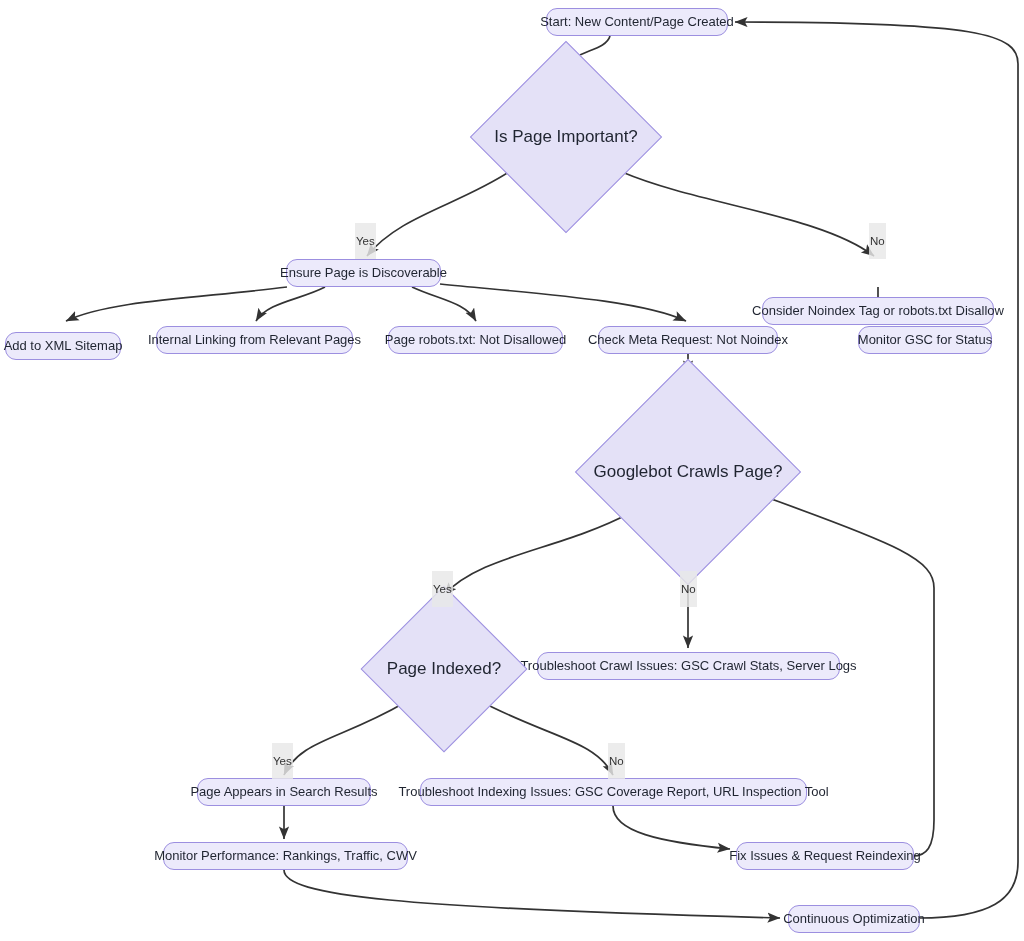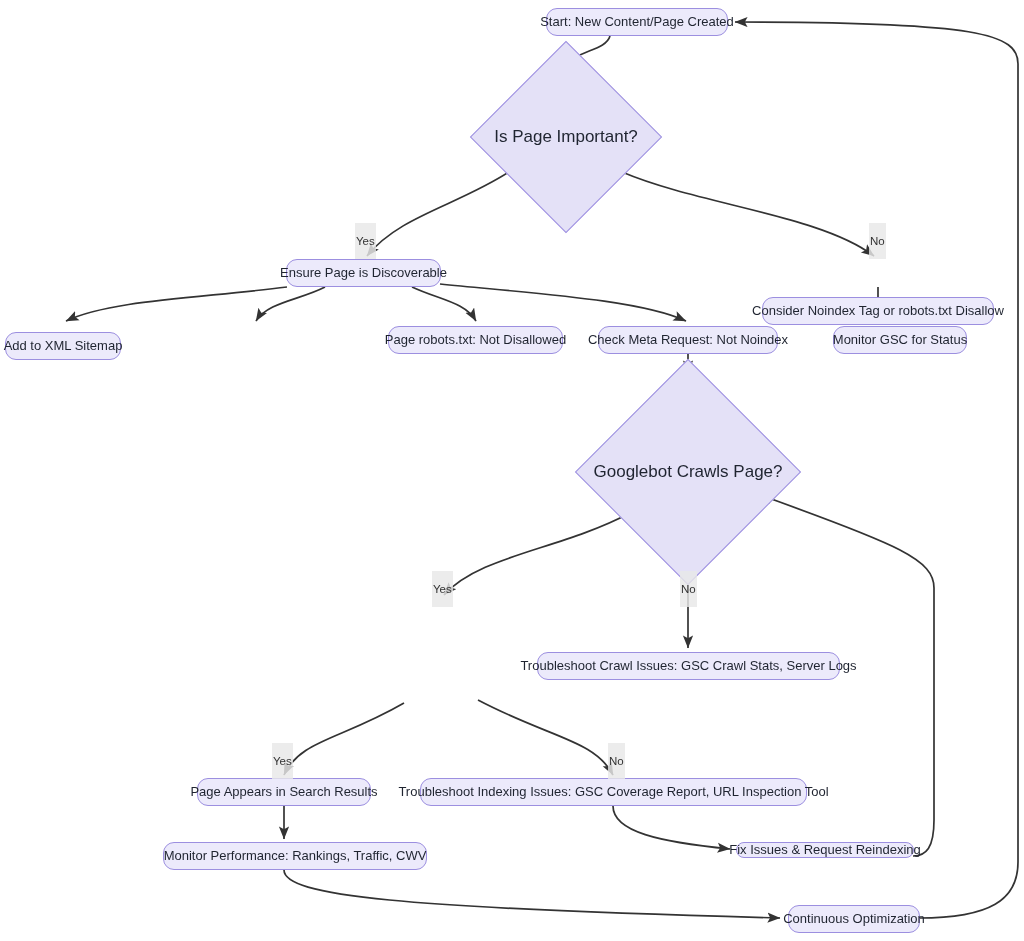--- a/index.html
+++ b/index.html
@@ -146,56 +146,63 @@
   </div>
 
   <div class="node" style="left:762px; top:259px; width:232px; height:28px;margin-top:38px;">
     <span>Consider Noindex Tag or robots.txt Disallow</span>
   </div>
 
   <div class="node" style="left:5px; top:332px; width:116px; height:28px;">
     <span>Add to XML Sitemap</span>
   </div>
 
+  <div class="node" style="left:156px; top:326px; width:197px; height:28px;">
+    <span>Internal Linking from Relevant Pages</span>
+  </div>
 
   <div class="node" style="left:388px; top:326px; width:175px; height:28px;">
     <span>Page robots.txt: Not Disallowed</span>
   </div>
 
   <div class="node" style="left:598px; top:326px; width:180px; height:28px;">
     <span>Check Meta Request: Not Noindex</span>
   </div>
 
-  <div class="node" style="left:833px; top:326px; width:134px; height:28px;">
+  <div class="node" style="left:858px; top:326px; width:134px; height:28px;">
     <span>Monitor GSC for Status</span>
   </div>
 
   <div class="node-decision" style="left:608px; top:392px; width:160px; height:160px;text-decoration:underline;">
     <div class="diamond-shape"></div>
     <div class="diamond-label">Googlebot Crawls Page?</div>
   </div>
 
   <div class="node" style="left:537px; top:652px; width:303px; height:28px;">
     <span>Troubleshoot Crawl Issues: GSC Crawl Stats, Server Logs</span>
   </div>
 
+  <div class="node-decision" style="left:385px; top:610px; width:118px; height:118px;">
+    <div class="diamond-shape"></div>
+    <div class="diamond-label">Page Indexed?</div>
+  </div>
 
   <div class="node" style="left:197px; top:778px; width:174px; height:28px;align-items:center;">
     <span>Page Appears in Search Results</span>
   </div>
 
   <div class="node" style="left:420px; top:778px; width:387px; height:28px;">
     <span>Troubleshoot Indexing Issues: GSC Coverage Report, URL Inspection Tool</span>
   </div>
 
-  <div class="node" style="left:163px; top:842px; width:264px; height:28px;">
+  <div class="node" style="left:163px; top:842px; width:245px; height:28px;">
     <span>Monitor Performance: Rankings, Traffic, CWV</span>
   </div>
 
-  <div class="node" style="left:736px; top:842px; width:178px; height:16px;">
+  <div class="node" style="left:736px; top:842px; width:178px; height:28px;">
     <span>Fix Issues &amp; Request Reindexing</span>
   </div>
 
   <div class="node" style="left:788px; top:905px; width:132px; height:28px;">
     <span>Continuous Optimization</span>
   </div>
 
   <div class="edge-label" style="left:355px; top:223px;">Yes</div>
 
   <div class="edge-label" style="left:869px; top:223px;">No</div>

